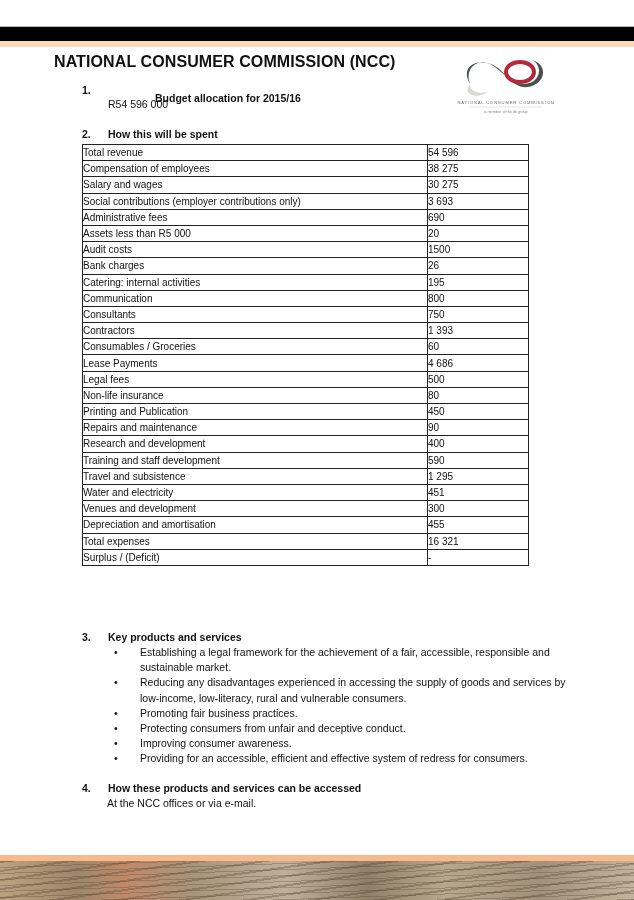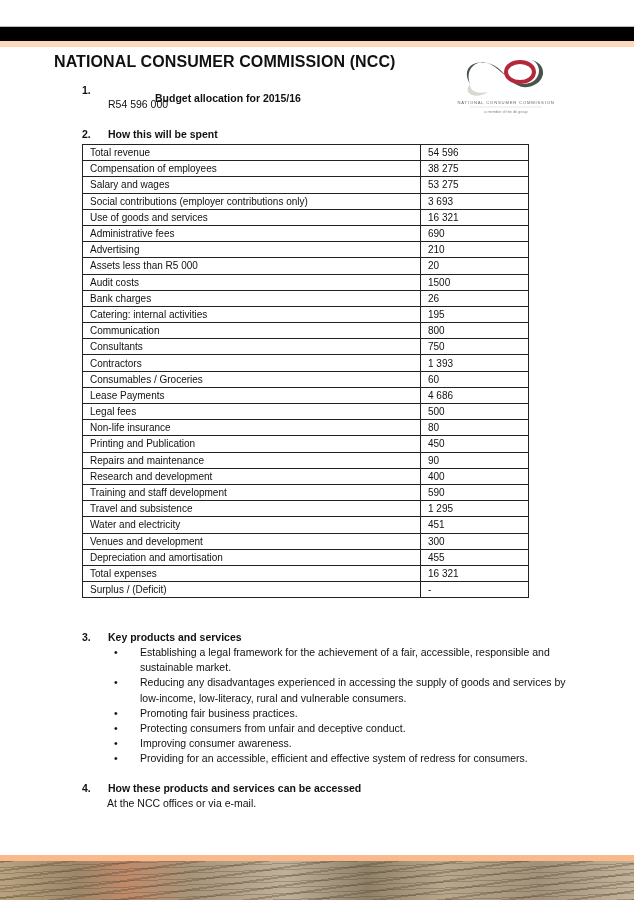--- a/index.html
+++ b/index.html
@@ -6,21 +6,21 @@
   body { width:634px; height:900px; background:#fff; position:relative; overflow:hidden; font-family:"Liberation Sans", sans-serif; color:#111; }
   .top-gray { position:absolute; left:0; top:26px; width:634px; height:1px; background:#bbb; }
   .top-black { position:absolute; left:0; top:27px; width:634px; height:14px; background:#000; }
   .top-peach { position:absolute; left:0; top:41px; width:634px; height:6px; background:#fcd9bd; }
   .heading { position:absolute; left:54px; top:53px; font-size:16px; font-weight:bold; letter-spacing:0.1px; }
   .sec-num { position:absolute; left:82px; font-size:10.5px; font-weight:bold; }
   .sec-title { position:absolute; left:108px; font-size:10.5px; font-weight:bold; }
   .sec-text { position:absolute; left:108px; font-size:10.5px; }
   .logo { position:absolute; left:448px; top:54px; width:116px; height:66px; }
   table.budget { position:absolute; left:82px; top:144px; width:447px; border-collapse:collapse; font-size:10px; }
-  table.budget td { border:1px solid #222; height:15.2px; padding:0 0 0 7px; line-height:15px; }
+  table.budget td { border:1px solid #222; height:15.2px; padding:0 0 0 0; line-height:15px; }
   table.budget td.val { width:100px; }
   ul.bullets { position:absolute; left:108px; top:645px; width:460px; margin:0; padding:0; list-style:none; font-size:10.5px; }
   ul.bullets li { position:relative; padding-left:32px; line-height:15.2px; }
   ul.bullets li .dot { position:absolute; left:6px; top:0; }
   .bottom-orange { position:absolute; left:0; top:855px; width:634px; height:6px; background:#f9b98a; }
   .stones { position:absolute; left:0; top:861px; width:634px; height:39px;
     background:
       repeating-linear-gradient(172deg, rgba(90,70,50,0.35) 0 2px, transparent 2px 9px),
       repeating-linear-gradient(178deg, rgba(60,50,40,0.25) 0 1px, transparent 1px 6px),
       linear-gradient(90deg, #b9a37f 0%, #9c876a 12%, #c08a6a 20%, #a79479 30%, #bfb09a 45%, #8f8068 58%, #b7a88c 70%, #a2917a 85%, #c2b39a 100%);
@@ -60,37 +60,29 @@
       <tr>
         <td>Total revenue</td>
         <td class="val">54 596</td>
       </tr>
       <tr>
         <td>Compensation of employees</td>
         <td class="val">38 275</td>
       </tr>
       <tr>
         <td>Salary and wages</td>
-        <td class="val">53 275</td>
+        <td class="val">30 275</td>
       </tr>
       <tr>
         <td>Social contributions (employer contributions only)</td>
         <td class="val">3 693</td>
       </tr>
       <tr>
-        <td>Use of goods and services</td>
-        <td class="val">16 321</td>
-      </tr>
-      <tr>
         <td>Administrative fees</td>
         <td class="val">690</td>
-      </tr>
-      <tr>
-        <td>Advertising</td>
-        <td class="val">210</td>
       </tr>
       <tr>
         <td>Assets less than R5 000</td>
         <td class="val">20</td>
       </tr>
       <tr>
         <td>Audit costs</td>
         <td class="val">1500</td>
       </tr>
       <tr>

